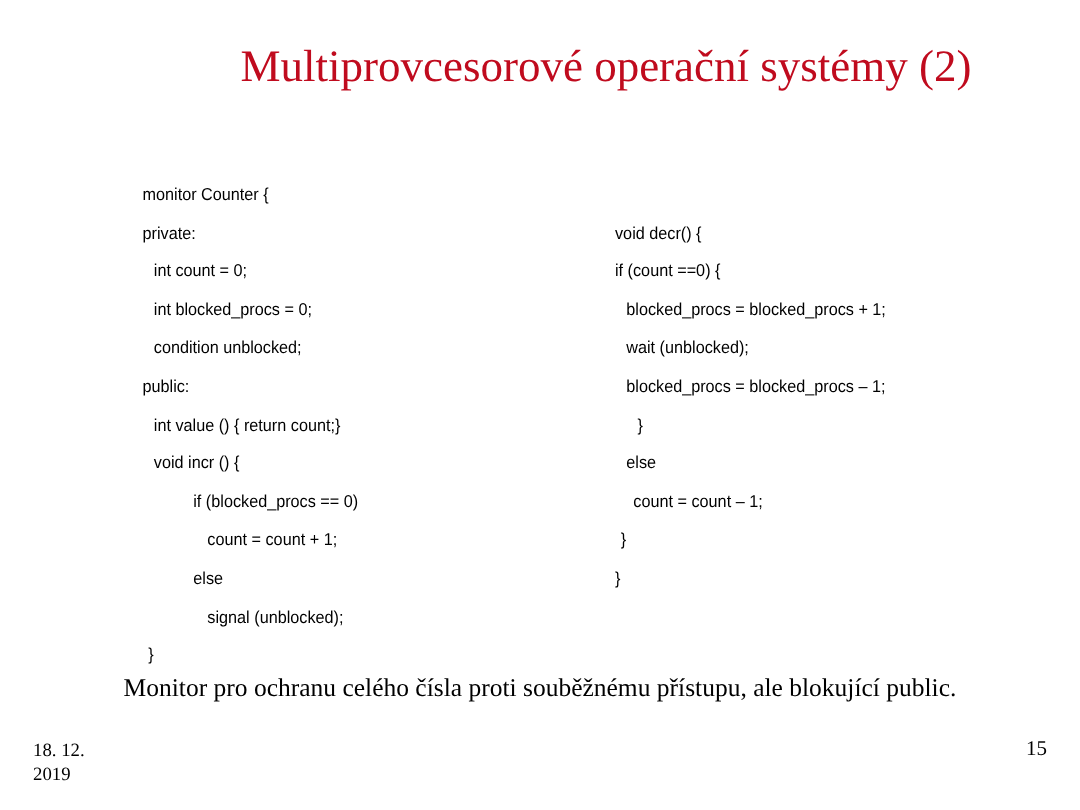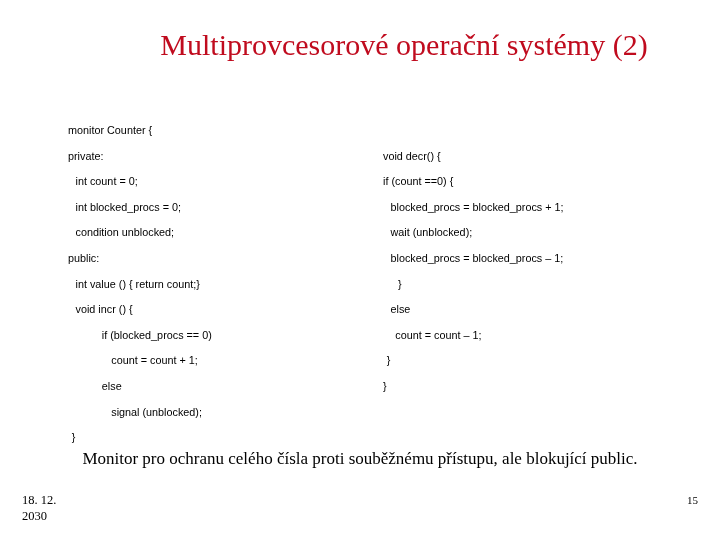--- a/index.html
+++ b/index.html
@@ -45,20 +45,21 @@
     width: 720px;
     height: 325px;
   }
   .code-col {
     position: absolute;
     top: 0;
     font-family: "Liberation Sans", sans-serif;
     font-size: 11.5px;
     color: #000000;
     white-space: nowrap;
+    margin-left: 27px;
   }
   .code-col-left  { left: 68px;  width: 300px; }
   .code-col-right { left: 383px; width: 320px; }
 
   .code-line {
     height: 25.6px;
     line-height: 25.6px;
     white-space: pre;
     font-stretch: condensed;
     transform: scaleX(0.94);
@@ -114,21 +115,21 @@
     top: 4px;
     width: 200px;
     text-align: center;
     font-size: 12.5px;
     line-height: 16px;
   }
   .footer-page {
     position: absolute;
     right: 22px;
     top: 4px;
-    font-size: 11px;
+    font-size: 14px;
     line-height: 16px;
     text-align: right;
   }
 </style>
 </head>
 <body style="background: rgb(255, 255, 255);">
 
 <div class="slide">
 
   <div class="slide-title" style="color: rgb(192, 11, 30); padding-left: 44px;">Multiprovcesorové operační systémy (2)</div>
@@ -162,18 +163,18 @@
         <div class="code-line ind-05">}</div>
         <div class="code-line ind-0">}</div>
       </div>
   </div>
 
   <div class="caption">Monitor pro ochranu celého čísla proti souběžnému přístupu, ale blokující public.</div>
 
   <div class="footer">
     <div class="footer-date">
       <div>18. 12.</div>
-      <div>2030</div>
+      <div>2019</div>
     </div>
     <div class="footer-page">15</div>
   </div>
 
 </div>
 
 </body></html>

